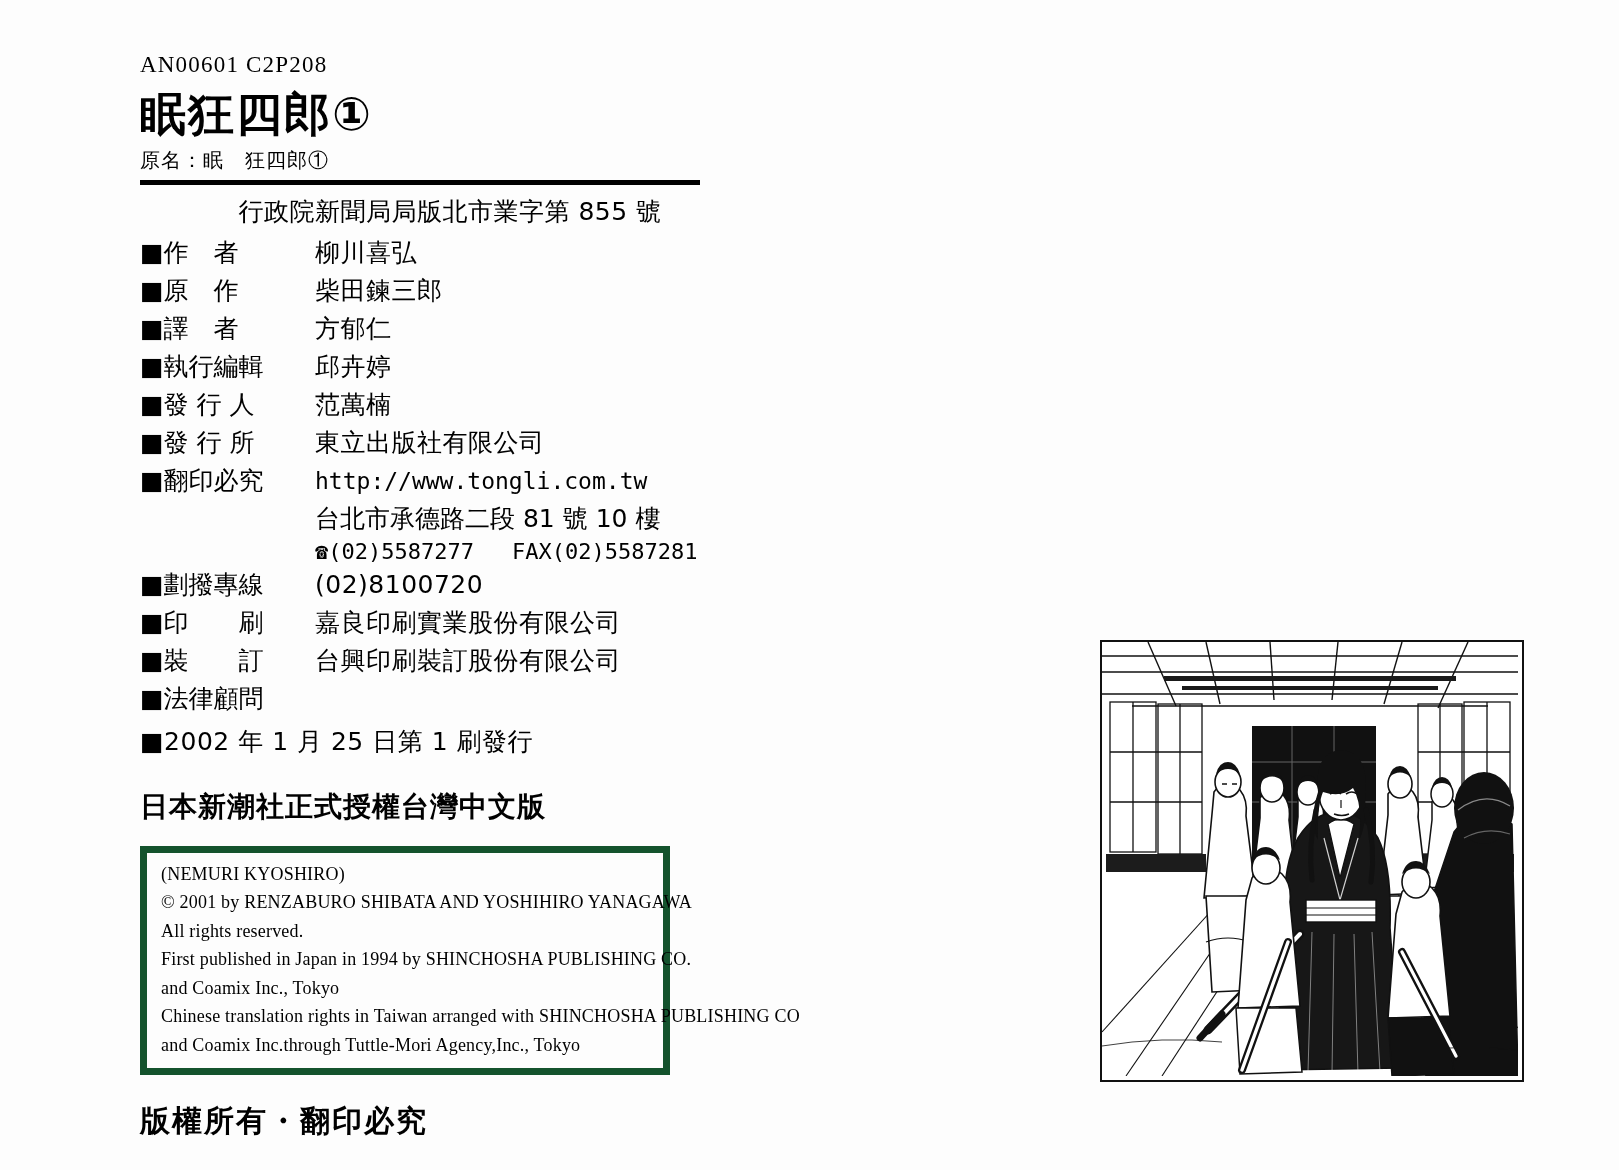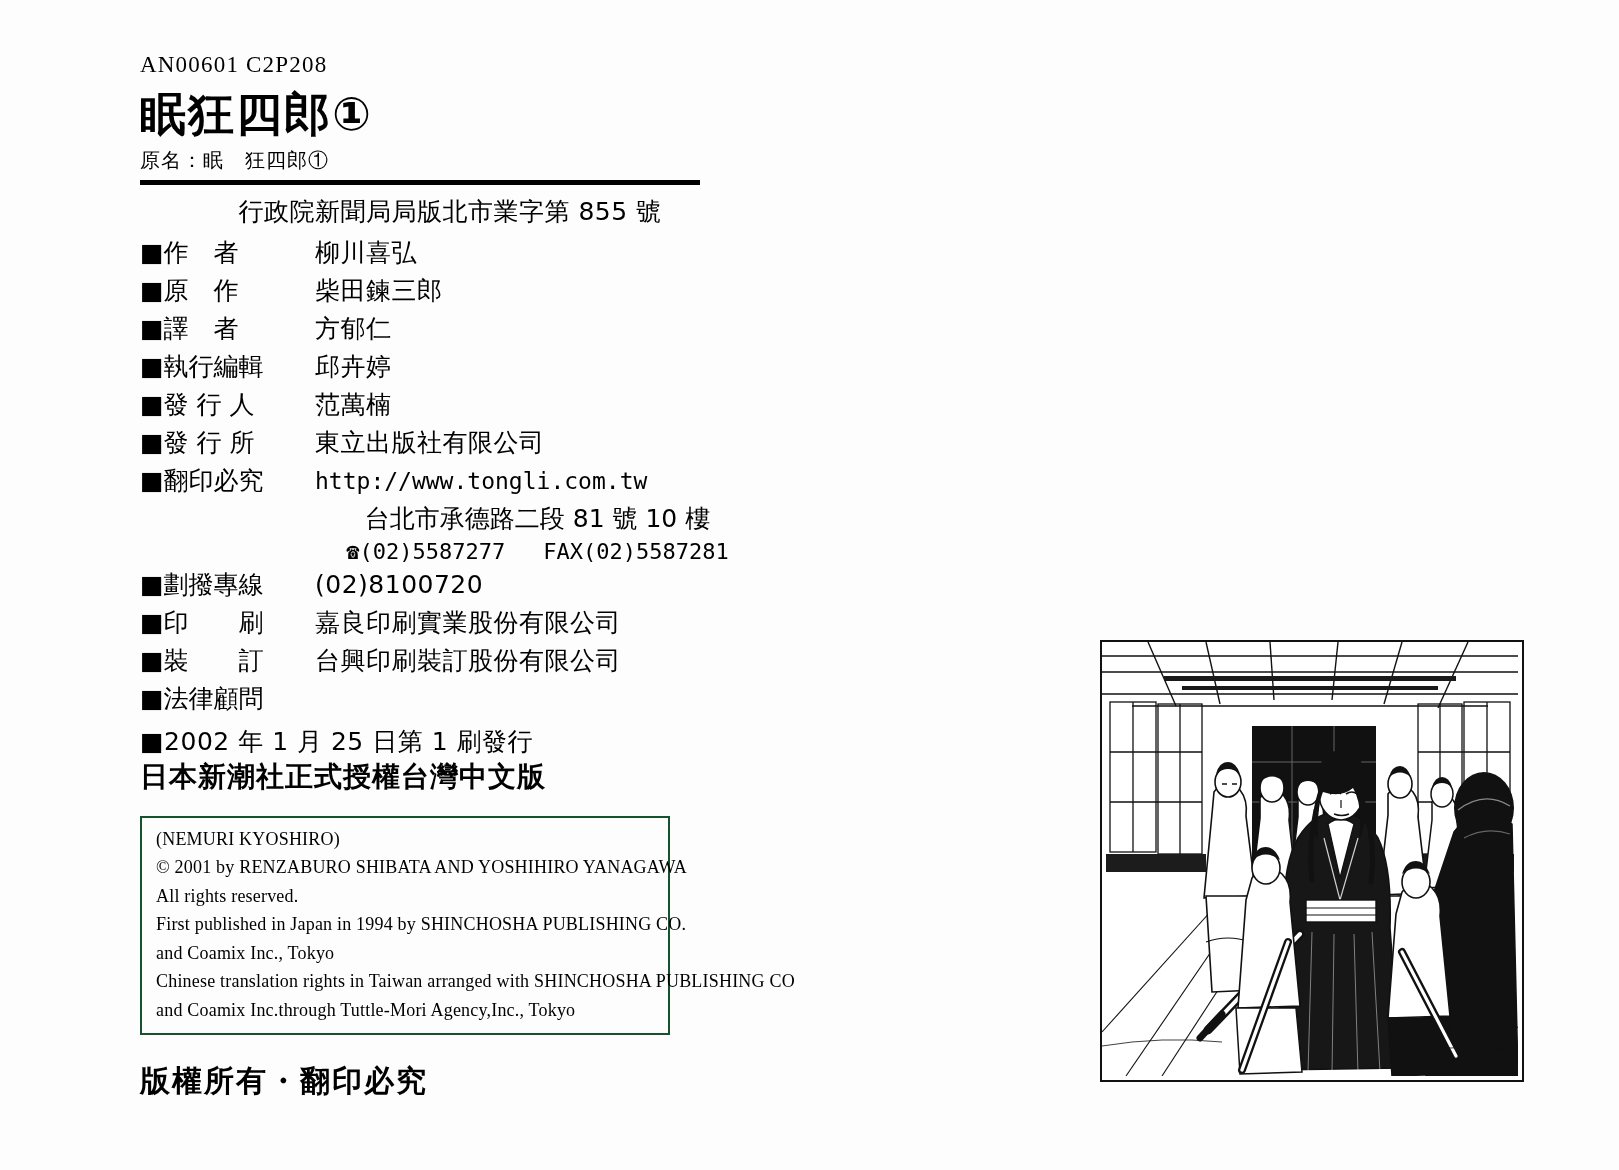--- a/index.html
+++ b/index.html
@@ -92,46 +92,46 @@
   .field-value.mono {
     font-family: "DejaVu Sans Mono", monospace;
     font-size: 23px;
     letter-spacing: 0px;
   }
 
   .sub-line {
     font-family: "DejaVu Sans", sans-serif;
     font-size: 25px;
     margin: 2px 0 4px 175px;
-    text-align: center;
   }
   .sub-line.tel {
     font-family: "DejaVu Sans Mono", monospace;
     font-size: 22px;
     letter-spacing: 0px;
   }
   .tel-sep { display: inline-block; width: 38px; }
 
   .date-line {
     font-family: "DejaVu Sans", sans-serif;
     font-size: 25px;
     margin-top: 10px;
     letter-spacing: 0.5px;
   }
 
   .license-line {
     font-family: "DejaVu Sans", sans-serif;
     font-weight: bold;
     font-size: 28px;
     letter-spacing: 1px;
+    margin-top: 30px;
   }
 
   .copyright-box {
     margin-top: 20px;
-    border: 2px solid #14532d;
+    border: 7px solid #14532d;
     width: 530px;
     padding: 10px 12px 12px 14px;
     box-sizing: border-box;
   }
   .copyright-box p {
     margin: 0 0 6px 0;
     font-family: "Liberation Serif", serif;
     font-size: 18px;
     letter-spacing: 0.2px;
     line-height: 1.25;

